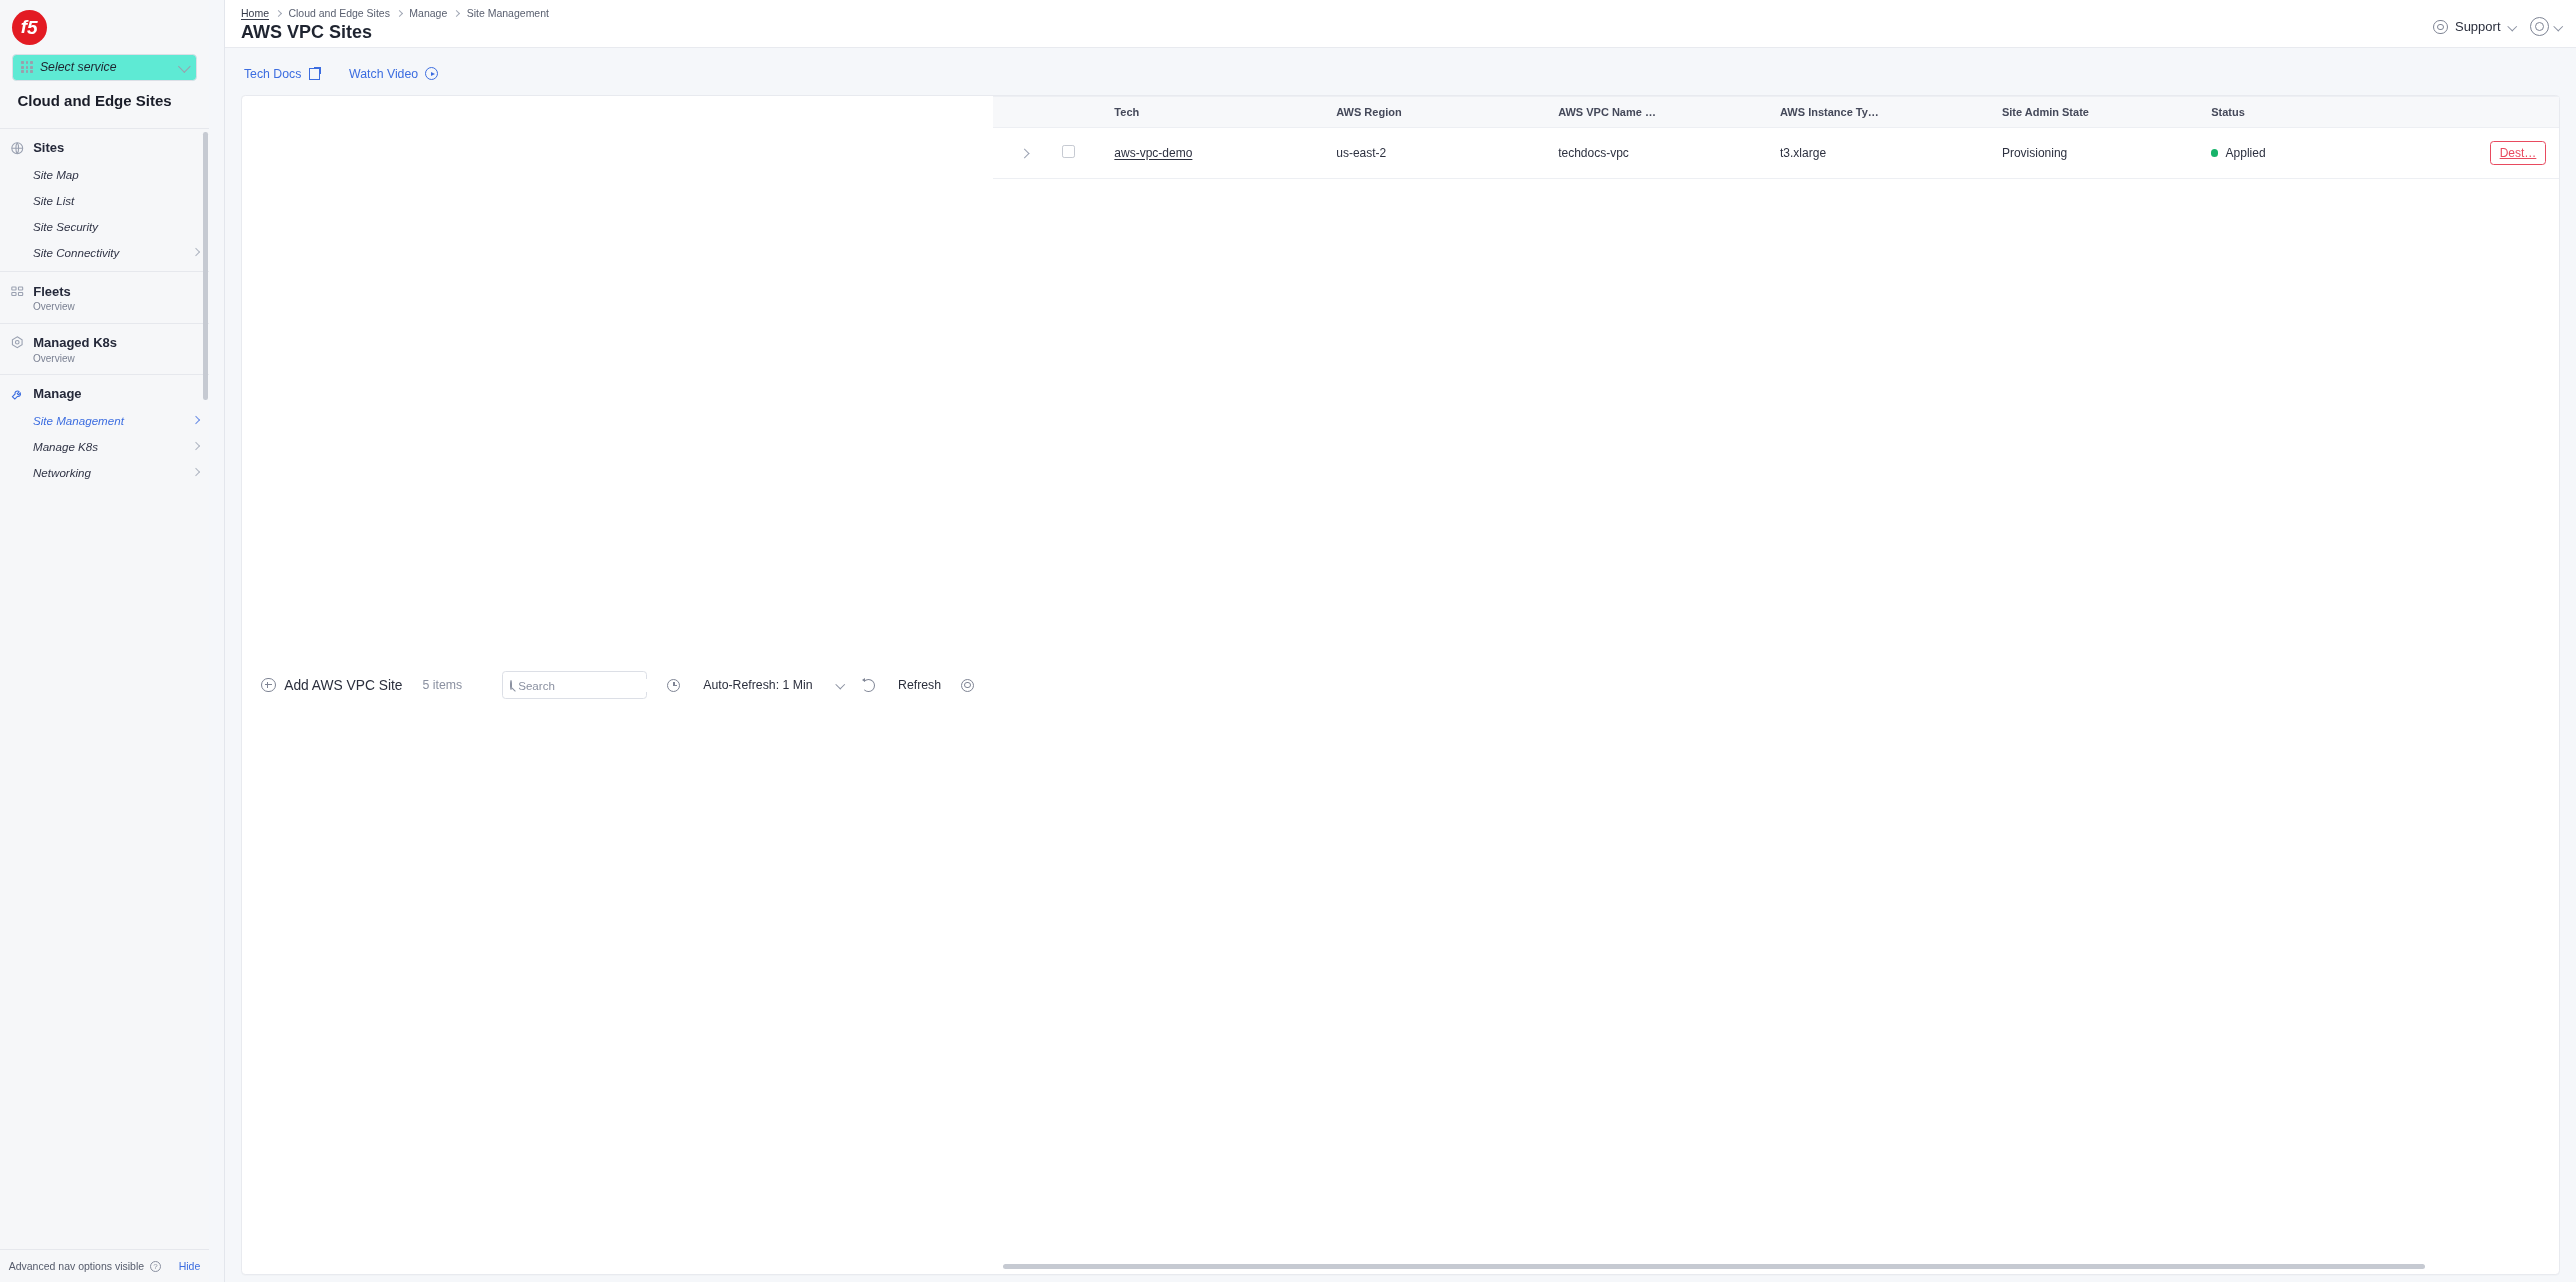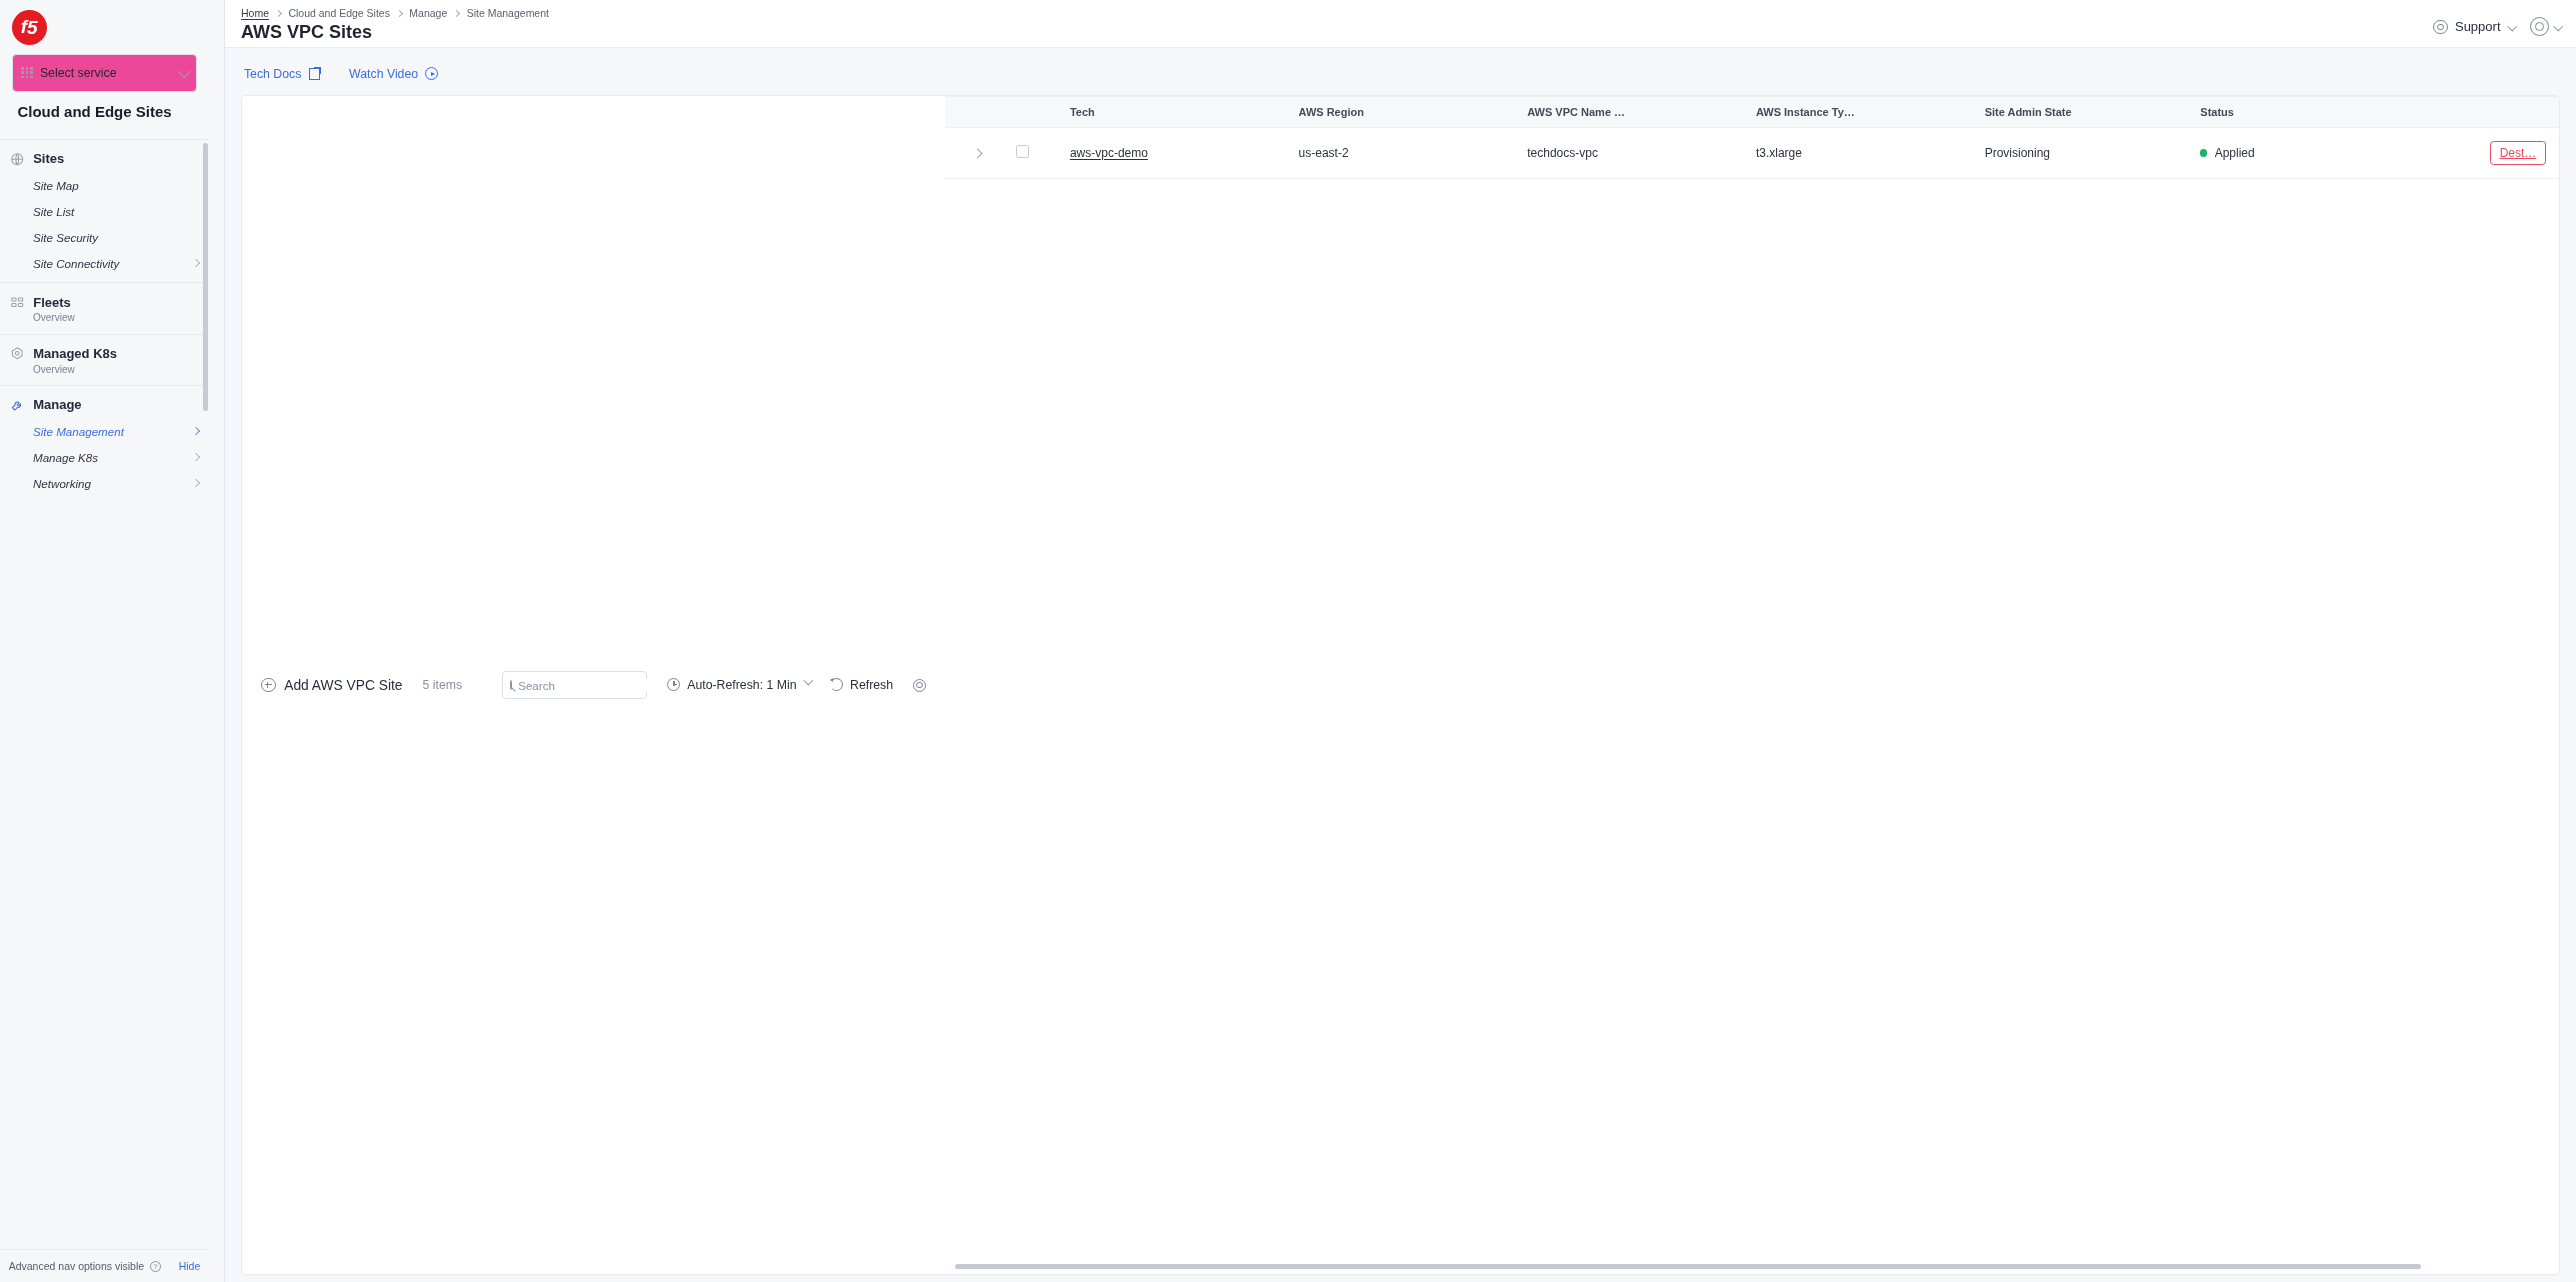--- a/index.html
+++ b/index.html
@@ -6,21 +6,21 @@
   html, body { height: 100%; font-family: -apple-system, BlinkMacSystemFont, "Segoe UI", Helvetica, Arial, sans-serif; background:#f5f7fa; color:#2c2f3a; }
   .app { display:flex; height:100%; }
 
   
   .sidebar { width:209px; flex:0 0 209px; background:#f6f7f9; display:flex; flex-direction:column; position:relative; }
   .sidebar-top { padding:10px 11.6px 8.7px 11.6px; }
   .logo-row { display:flex; align-items:center; }
   .logo-circle { width:35px; height:35px; border-radius:50%; background:#e31b23; display:flex; align-items:center; justify-content:center; color:#fff; font-weight:700; font-size:19px; font-style:italic; }
   .logo-circle span:first-child { transform: translateY(-1.4px); }
 
-  .service-select { margin-top:8.7px; height:38px; border:0.7px solid #dcdfe6; border-radius:4.3px; background:#ec4899; display:flex; align-items:center; padding:0 8.7px; cursor:pointer; }
+  .service-select { margin-top:8.7px; height:27px; border:0.7px solid #dcdfe6; border-radius:4.3px; background:#5eead4; display:flex; align-items:center; padding:0 8.7px; cursor:pointer;font-style:italic; }
   .grid-icon { display:grid; grid-template-columns:repeat(3,2.9px); grid-template-rows:repeat(3,2.9px); gap:1.4px; margin-right:7.2px;}
   .grid-icon i{ width:2.9px;height:2.9px; background:#9aa0ac; border-radius:0.7px; display:block;}
   .service-select-label { flex:1; font-size:12.3px; color:#1f2430;}
   .chev-down { width:8.7px; height:8.7px; border-right:1.4px solid #9aa0ac; border-bottom:1.4px solid #9aa0ac; transform:rotate(45deg) translateY(-1.4px); }
 
   .section-title { font-size:15px; font-weight:700; padding:11.6px 5.8px 10px 5.8px; color:#1a1d29; }
 
   .nav-scroll { flex:1; overflow-y:auto; border-top:0.7px solid #e6e8ed; position:relative;}
   .nav-scroll::-webkit-scrollbar { width:5.8px;}
   .nav-scroll-thumb { position:absolute; right:1.4px; top:2.9px; width:4.3px; height:268px; background:#c6cad2; border-radius:2.2px;}
@@ -76,21 +76,21 @@
   .plus-circle::after{top:2.9px;bottom:2.9px;left:5px;width:1.4px;}
   .item-count { color:#8a90a0; font-size:12.3px;}
 
   .spacer { flex:1; }
   .search-box { width:145px; height:27.5px; border:0.7px solid #dcdfe6; border-radius:3.6px; display:flex; align-items:center; padding:0 7.2px; gap:5.8px;}
   .search-icon { width:10px;height:10px;border:1.4px solid #8a90a0;border-radius:50%;position:relative;}
   .search-icon::after{content:"";position:absolute;width:5px;height:1.4px;background:#8a90a0;transform:rotate(45deg);right:-4.3px;bottom:-1.4px;}
   .search-box input { border:none;outline:none;font-size:11.6px;flex:1;color:#333;}
   .search-box input::placeholder{color:#8a90a0;}
 
-  .toolbar-item { display:flex;align-items:flex-start;gap:7px;font-size:12.3px;color:#2b2f3d;cursor:pointer;}
+  .toolbar-item { display:flex;align-items:center;gap:23px;font-size:12.3px;color:#2b2f3d;cursor:pointer;}
   .clock-icon{width:13px;height:13px;border:1.4px solid #7e8494;border-radius:50%;position:relative;}
   .clock-icon::after{content:"";position:absolute;left:5px;top:2.2px;width:1.4px;height:4.3px;background:#7e8494;}
   .clock-icon::before{content:"";position:absolute;left:5px;top:5px;width:3.6px;height:1.4px;background:#7e8494;}
   .refresh-icon{width:13px;height:13px;border:1.4px solid #7e8494;border-radius:50%;border-left-color:transparent;position:relative;}
   .refresh-icon::after{content:"";position:absolute;left:-1.4px;top:-1.4px;width:0;height:0;border-right:3.6px solid #7e8494;border-top:2.9px solid transparent;border-bottom:2.9px solid transparent;}
   .gear-icon{width:13px;height:13px;border:1.4px solid #7e8494;border-radius:50%;position:relative;}
   .gear-icon::after{content:"";position:absolute;inset:2.2px;border:1.4px solid #7e8494;border-radius:50%;}
 
   .table-wrap{ flex:1; overflow:hidden; display:flex;flex-direction:column;}
   table { width:100%; border-collapse:collapse; table-layout:fixed;}

